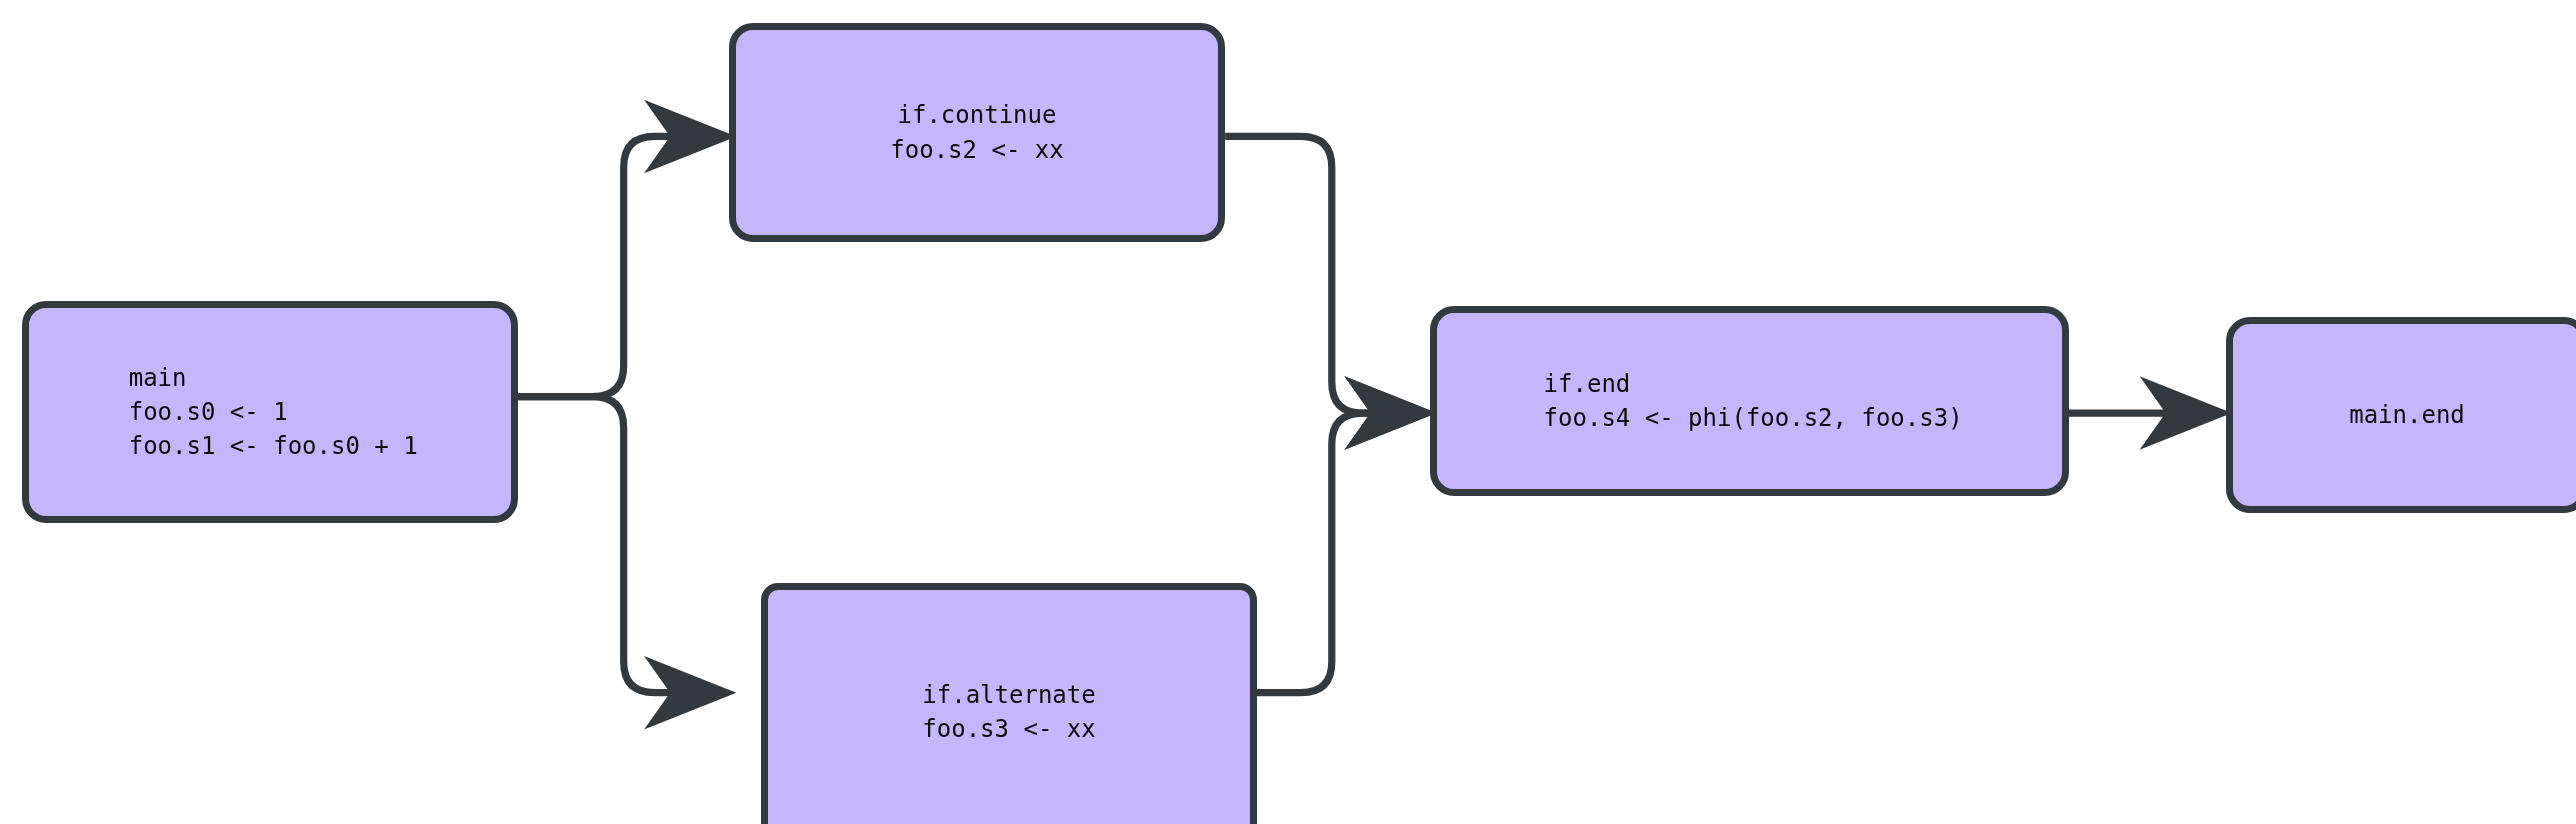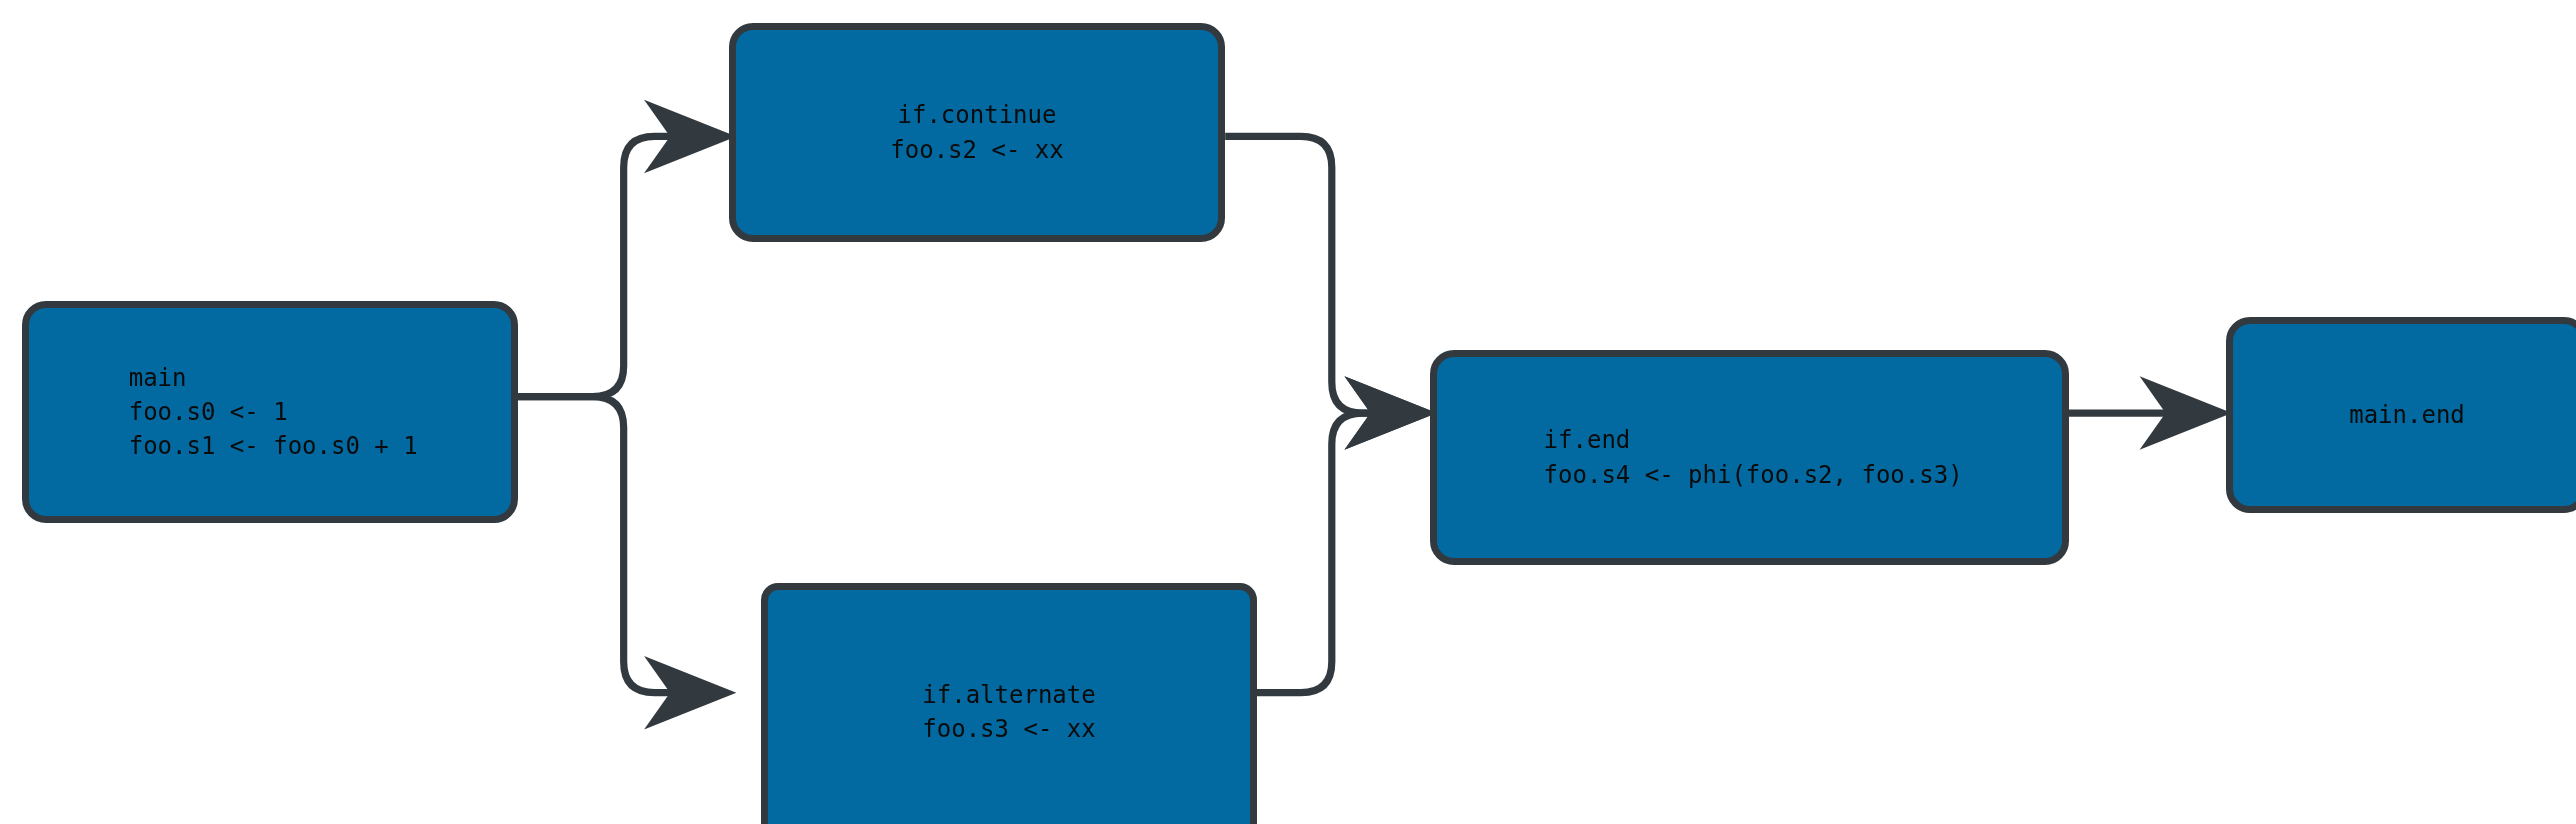--- a/index.html
+++ b/index.html
@@ -19,21 +19,21 @@
     position: absolute;
     left: 0;
     top: 0;
     width: 2609px;
     height: 824px;
     pointer-events: none;
   }
   .node {
     position: absolute;
     box-sizing: border-box;
-    background: #0369a1;
+    background: #c4b5fd;
     border: 7.2px solid #333a3f;
     border-radius: 24px;
     display: flex;
     align-items: center;
     justify-content: center;
     z-index: 2;
   }
   .node-label {
     font-family: "DejaVu Sans Mono", "Liberation Mono", monospace;
     font-size: 24px;
@@ -42,21 +42,21 @@
     white-space: pre;
     text-align: left;
     letter-spacing: 0px;
   }
   .node-label.centered { text-align: center; }
 
   
   #node-main        { left: 21.6px;   top: 301px;  width: 496px;  height: 222px; }
   #node-if-continue { left: 729px; top: 23px;   width: 496px;  height: 219px; }
   #node-if-alternate{ left: 761px; top: 583px; width: 496px;  height: 258px; border-radius: 17px; }
-  #node-if-end      { left: 1430px; top: 306px;  width: 639px; height: 215px; margin-top: 44px; }
+  #node-if-end      { left: 1430px; top: 306px;  width: 639px; height: 190px; }
   #node-main-end    { left: 2226px; top: 317px;  width: 362px;  height: 196px; }
 
   #node-main .node-label        { padding-left: 7.2px; }
   #node-if-end .node-label      { padding-left: 7.2px; }
 </style>
 </head>
 <body>
 
 <div id="canvas">
 

